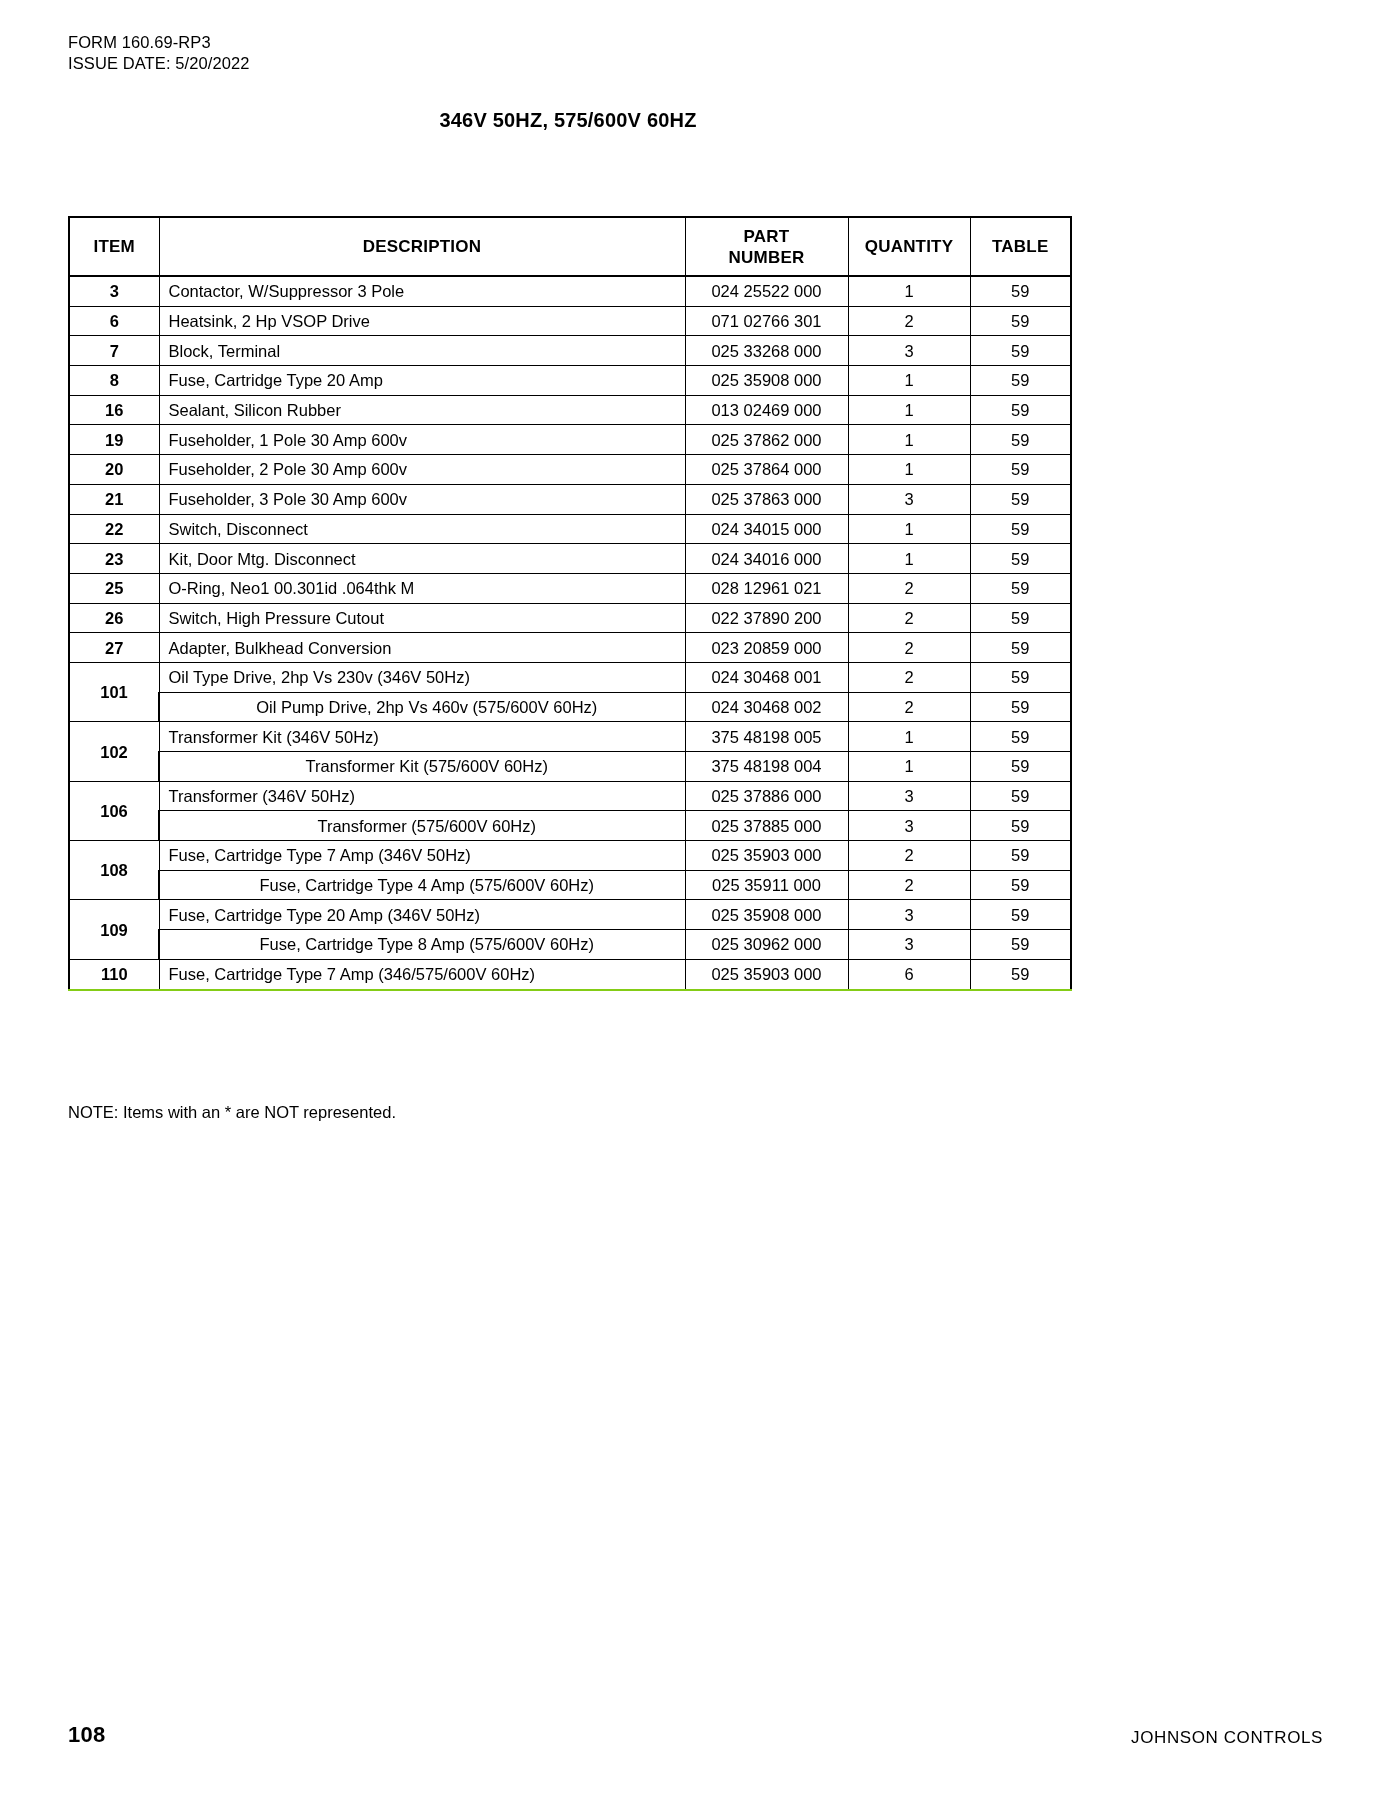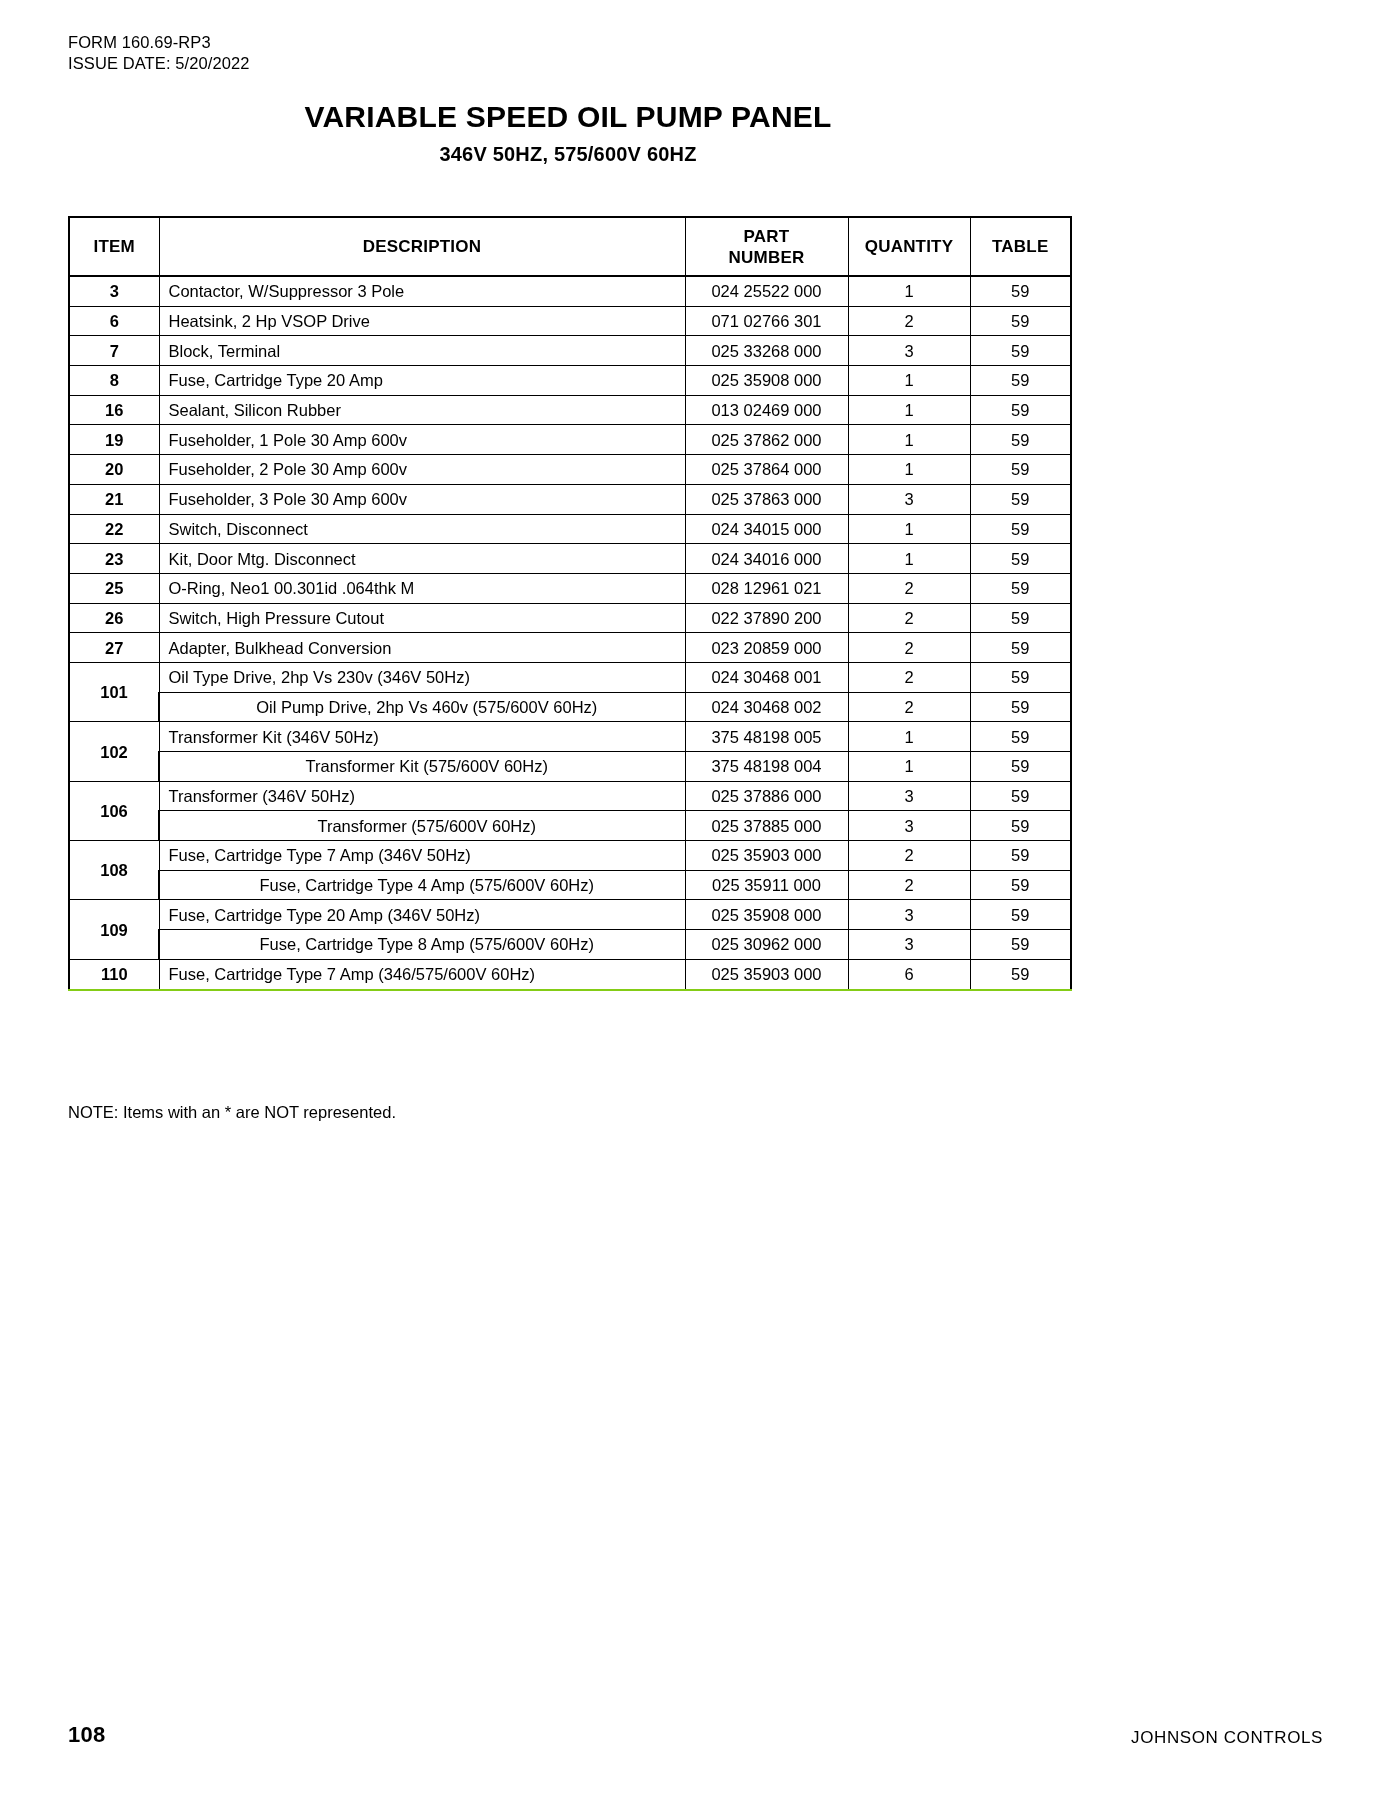--- a/index.html
+++ b/index.html
@@ -163,21 +163,20 @@
 <body>
 
 <div class="page">
 
   <div class="doc-header">
     <div>FORM 160.69-RP3</div>
     <div>ISSUE DATE: 5/20/2022</div>
   </div>
 
   <div class="title-block">
-    <div class="main-title">VARIABLE SPEED OIL PUMP PANEL</div>
     <div class="sub-title">346V 50HZ, 575/600V 60HZ</div>
   </div>
 
 
   <table class="parts-table">
     <colgroup>
       <col class="c-item">
       <col class="c-desc">
       <col class="c-part">
       <col class="c-qty">

